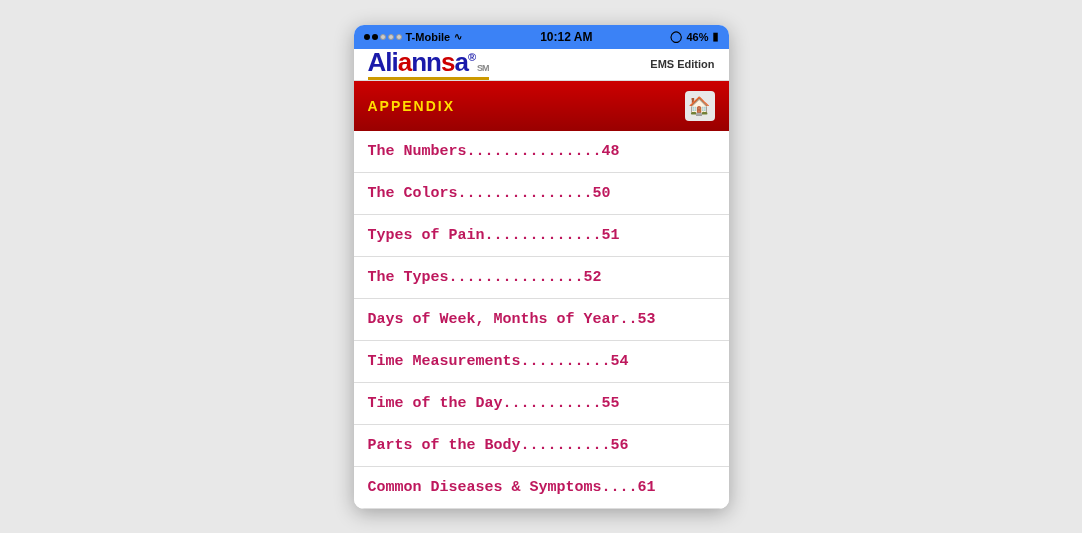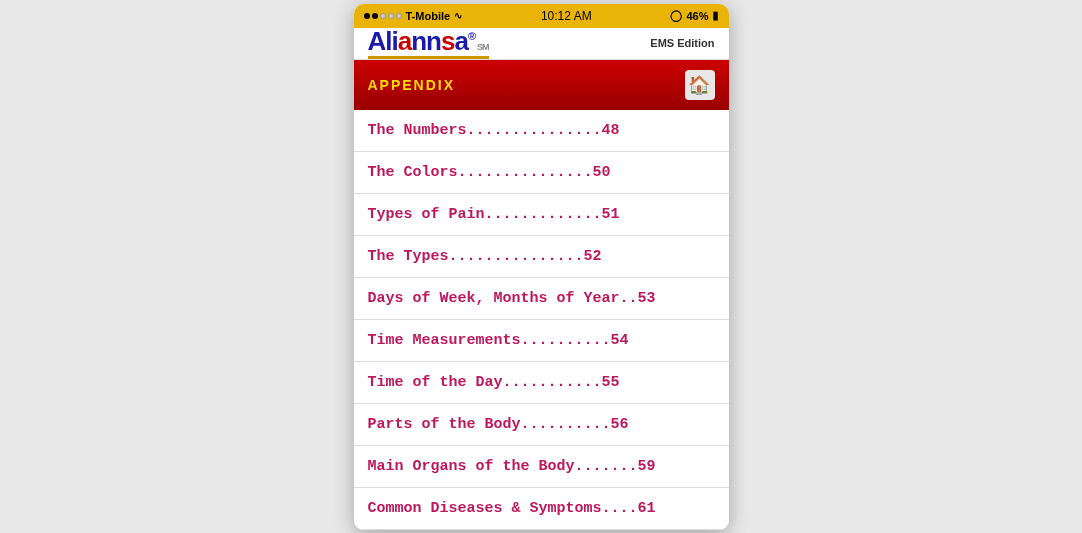--- a/index.html
+++ b/index.html
@@ -20,40 +20,40 @@
     .phone-frame {
       width: 375px;
       background: #ffffff;
       border-radius: 10px;
       overflow: hidden;
       box-shadow: 0 4px 20px rgba(0,0,0,0.3);
     }
 
     
     .status-bar {
-      background: #eab308;
+      background: #3b82f6;
       height: 22px;
       display: flex;
       align-items: center;
       justify-content: space-between;
       padding: 12px 10px;
       font-size: 11px;
       font-weight: bold;
       color: #000;
     }
 
     .status-left {
       display: flex;
       align-items: center;
       gap: 4px;
     }
 
     .status-center {
       font-size: 12px;
-      font-weight: normal;
+      font-weight: bold;
     }
 
     .status-right {
       display: flex;
       align-items: center;
       gap: 4px;
       font-size: 11px;
     }
 
     .signal-dots {
@@ -216,17 +216,16 @@
 
   <div class="toc-list" id="toc-container">
   <div class="toc-item">The Numbers...............48</div>
       <div class="toc-item">The Colors...............50</div>
       <div class="toc-item">Types of Pain.............51</div>
       <div class="toc-item">The Types...............52</div>
       <div class="toc-item">Days of Week, Months of Year..53</div>
       <div class="toc-item">Time Measurements..........54</div>
       <div class="toc-item">Time of the Day...........55</div>
       <div class="toc-item">Parts of the Body..........56</div>
-      <div class="toc-item">Main Organs of the Body.......59</div>
       <div class="toc-item">Common Diseases &amp; Symptoms....61</div>
     </div>
 
 </div>
 
 </body></html>

